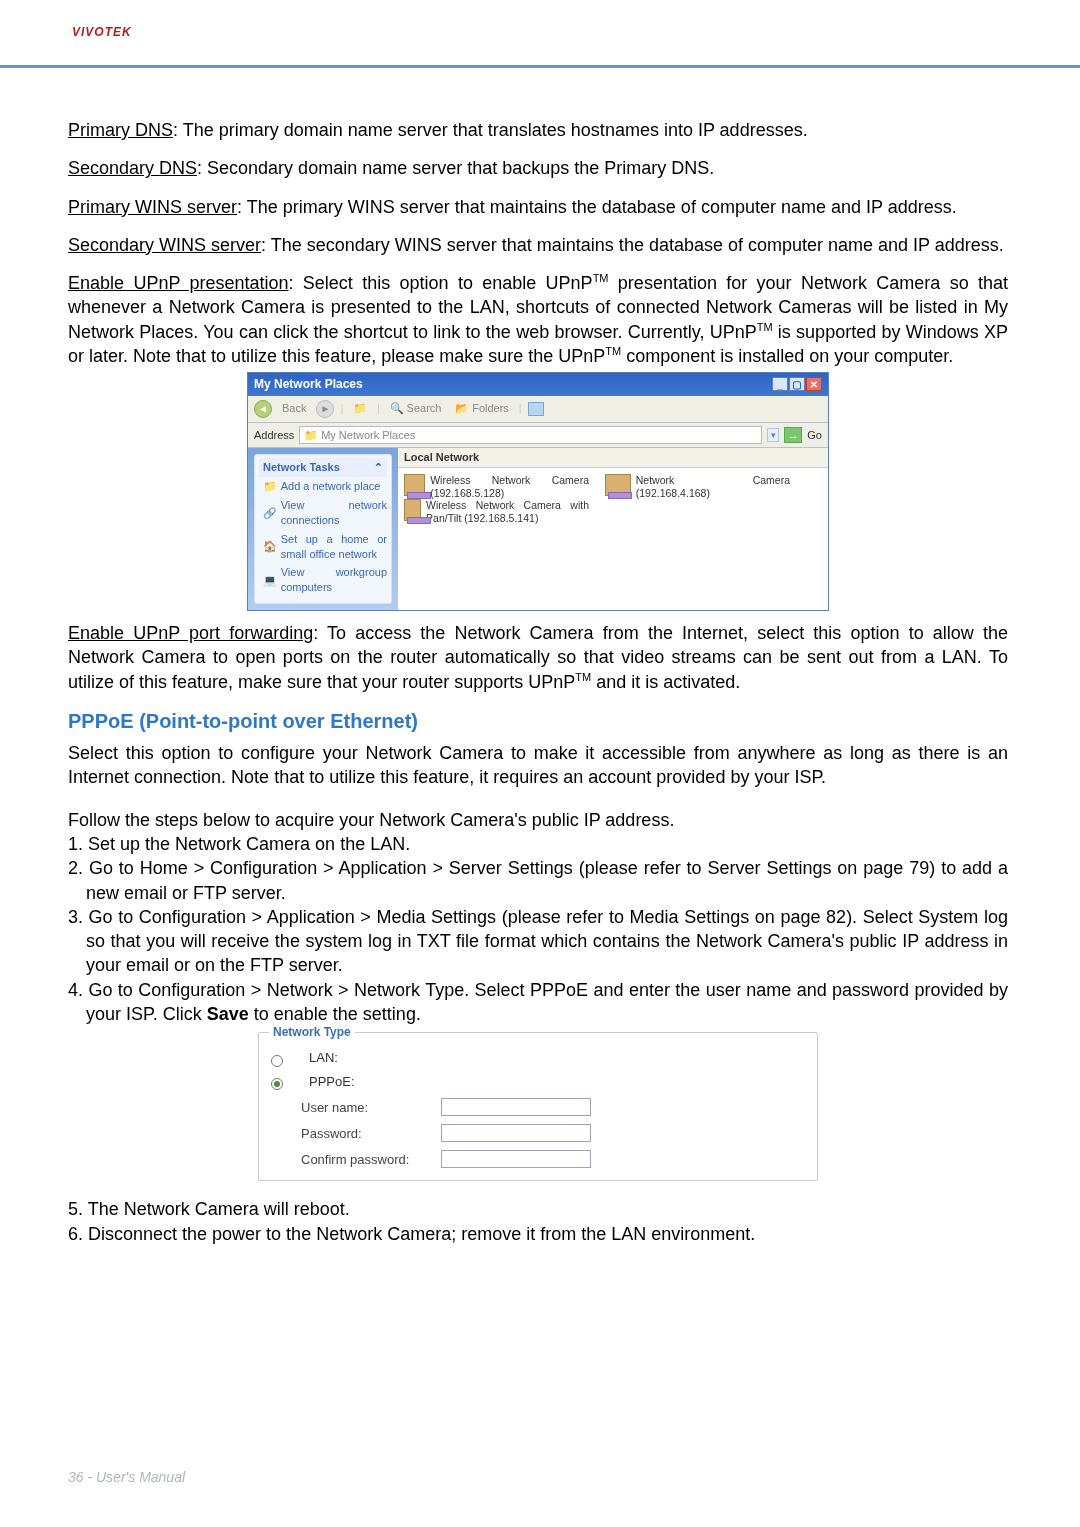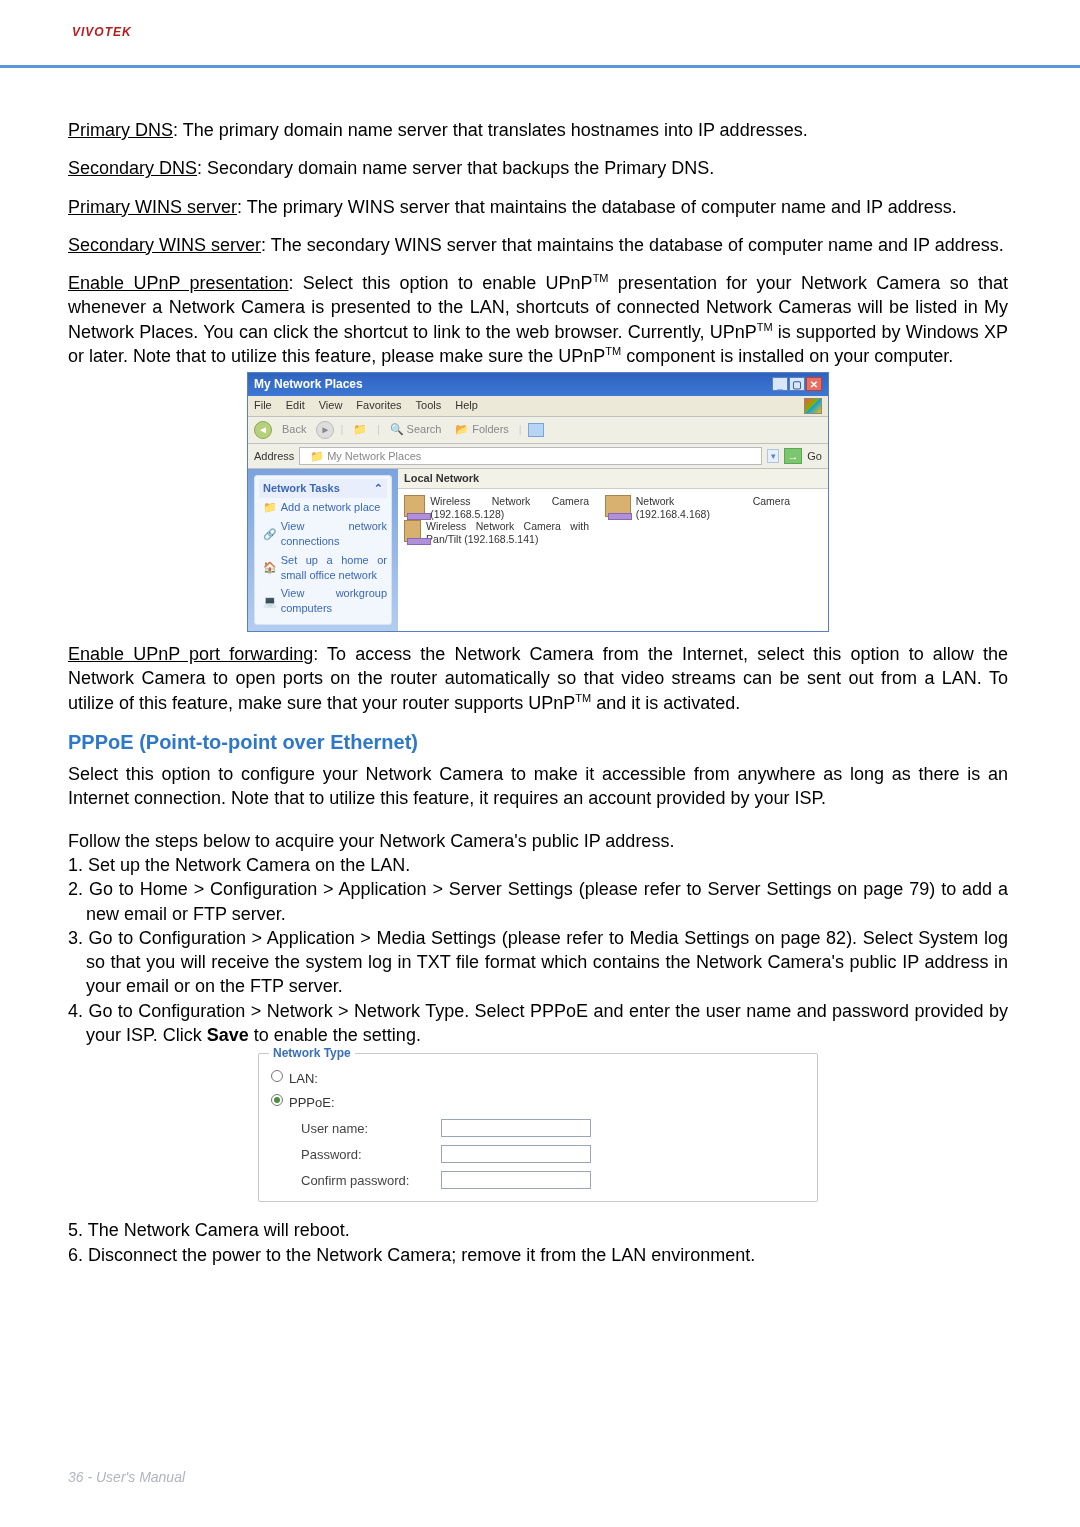--- a/index.html
+++ b/index.html
@@ -62,21 +62,21 @@
   .win-btns { display:flex; gap:1px; }
   .win-btn { width:16px; height:14px; background:#d9e6f7; border:1px solid #5b7fbd; display:flex; align-items:center; justify-content:center; font-size:10px; color:#2f5fa8; }
   .win-btn.close{ background:#e87062; color:#fff; border-color:#c04030;}
   .dw-menu { background:#ece9d8; padding:2px 6px; font-size:11px; display:flex; gap:14px; border-bottom:1px solid #c0c0c0;}
   .dw-toolbar { background:#f0efe6; padding:4px 6px; display:flex; align-items:center; gap:6px; border-bottom:1px solid #c0c0c0;}
   .tb-btn { display:flex; align-items:center; gap:3px; padding:1px 4px; color:#888;}
   .tb-btn.green{ color:#7aa03a; }
   .tb-circle{ width:18px;height:18px;border-radius:50%;background:#b7d07d;border:1px solid #8aab4e;display:flex;align-items:center;justify-content:center;color:#fff;font-size:10px;}
   .tb-circle.gray{background:#dedede;border-color:#bbb;color:#888;}
   .dw-address{ background:#f0efe6; padding:3px 6px; display:flex; align-items:center; gap:5px; border-bottom:1px solid #c0c0c0;}
-  .addr-input{ flex:1; background:#fff; border:1px solid #bbb; padding:1px 10px; color:#888;}
+  .addr-input{ flex:1; background:#fff; border:1px solid #bbb; padding:1px 4px; color:#888;}
   .go-btn{ background:#7cc670; border:1px solid #5aa850; color:#fff; width:18px;height:16px;display:flex;align-items:center;justify-content:center;font-size:11px;}
   .dw-body{ display:flex; background:#fff;}
   .dw-side{ width:150px; background:linear-gradient(#7ba3de,#b3cdf0); padding:6px;}
   .side-panel{ background:#f2f6fd; border:1px solid #d5e3f6; border-radius:3px; padding:3px 4px 6px 4px;}
   .side-head{ background:#e8eefb; color:#3a68b7; padding:2px 4px; font-weight:bold; display:flex;justify-content:space-between;}
   .side-link{ padding:2px 0 2px 4px; color:#3a68b7; font-size:11px; display:flex; align-items:center; gap:4px;}
   .dw-main{ flex:1; padding:0;}
   .dw-group-title{ background:#f2f2e8; padding:2px 6px; font-weight:bold; border-bottom:1px solid #ccc; font-size:11px;}
   .dw-icons{ padding:6px; display:flex; flex-wrap:wrap; gap:0 16px;}
   .dw-item{ display:flex; align-items:flex-start; gap:5px; width:185px;}
@@ -95,21 +95,21 @@
   }
   .nt-legend {
     position:absolute;
     top:-9px; left:10px;
     background:#fff;
     padding:0 4px;
     color:#3a6fb5;
     font-weight:bold;
     font-size:12px;
   }
-  .nt-row { display:flex; align-items:flex-start; margin:6px 0;}
+  .nt-row { display:flex; align-items:flex-end; margin:6px 0;gap:20px;}
   .nt-radio { width:12px;height:12px;border:1px solid #767676;border-radius:50%;margin-right:6px;display:flex;align-items:center;justify-content:center;}
   .nt-radio.sel::after{content:"";width:6px;height:6px;border-radius:50%;background:#4b8f3a;}
   .nt-label { color:#333; }
   .nt-sub { margin-left:30px; display:flex; align-items:center; margin-top:8px;}
   .nt-sub-label{ width:140px; color:#444;}
   .nt-input{ width:150px; height:18px; border:1px solid #9aa6b5; background:#fff;}
 
   .footer {
     position:absolute;
     bottom:40px;
@@ -152,29 +152,20 @@
   </p>
 
   <div class="dummy-window">
     <div class="dw-title">
       <span>My Network Places</span>
       <div class="win-btns">
         <div class="win-btn">_</div>
         <div class="win-btn">▢</div>
         <div class="win-btn close">✕</div>
       </div>
-    </div>
-    <div class="dw-menu">
-      <span>File</span>
-      <span>Edit</span>
-      <span>View</span>
-      <span>Favorites</span>
-      <span>Tools</span>
-      <span>Help</span>
-      <span style="margin-left:auto" class="win-logo"></span>
     </div>
     <div class="dw-toolbar">
       <div class="tb-circle">◄</div>
       <span class="tb-btn">Back</span>
       <div class="tb-circle gray">►</div>
       <span style="color:#ccc">|</span>
       <span class="tb-btn green">📁</span>
       <span style="color:#ccc">|</span>
       <span class="tb-btn">🔍 <span>Search</span></span>
       <span class="tb-btn">📂 <span>Folders</span></span>

